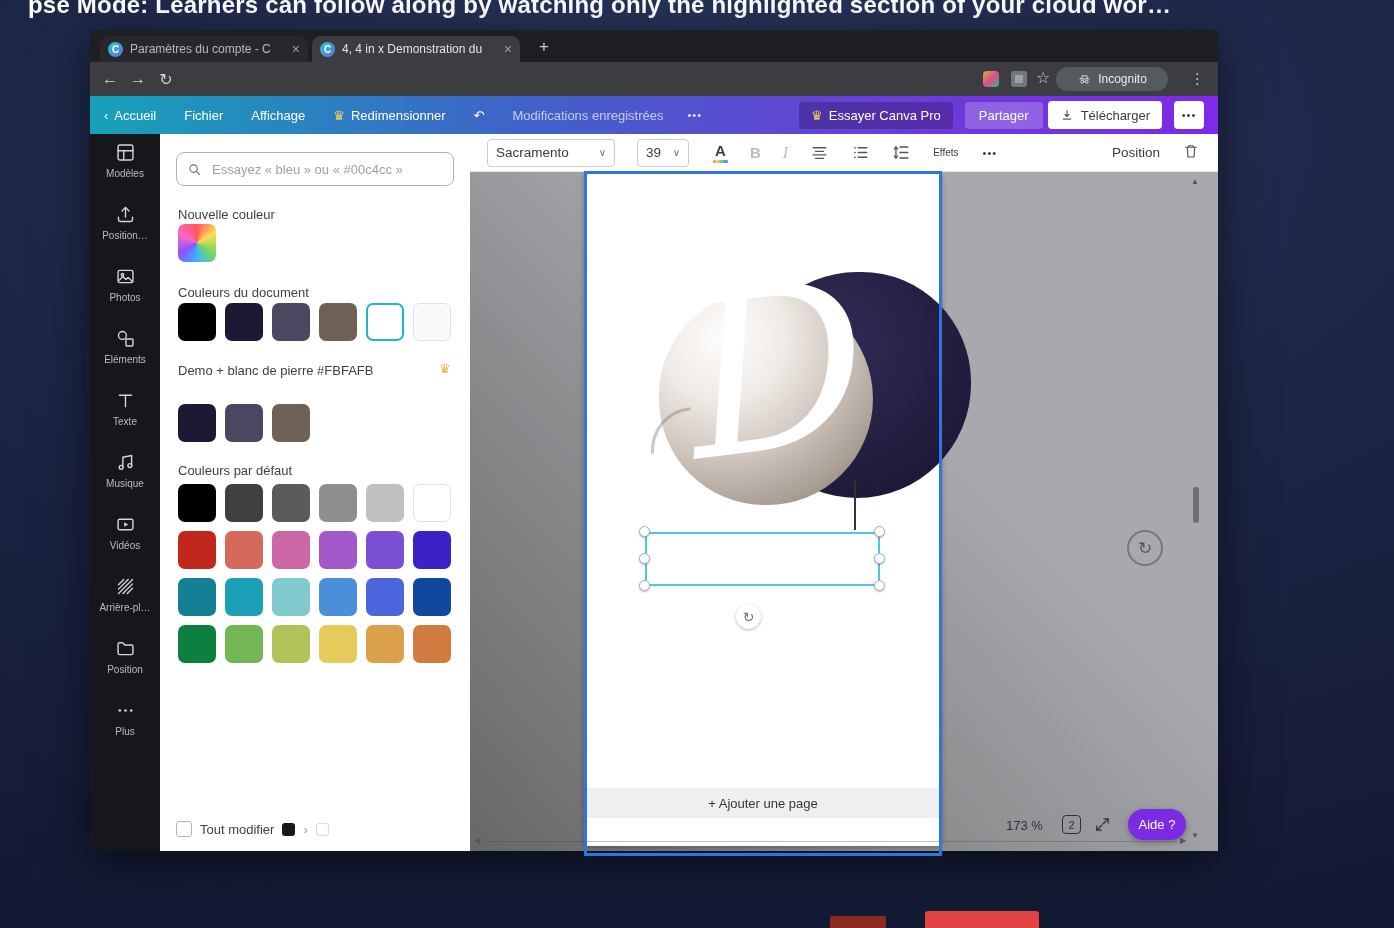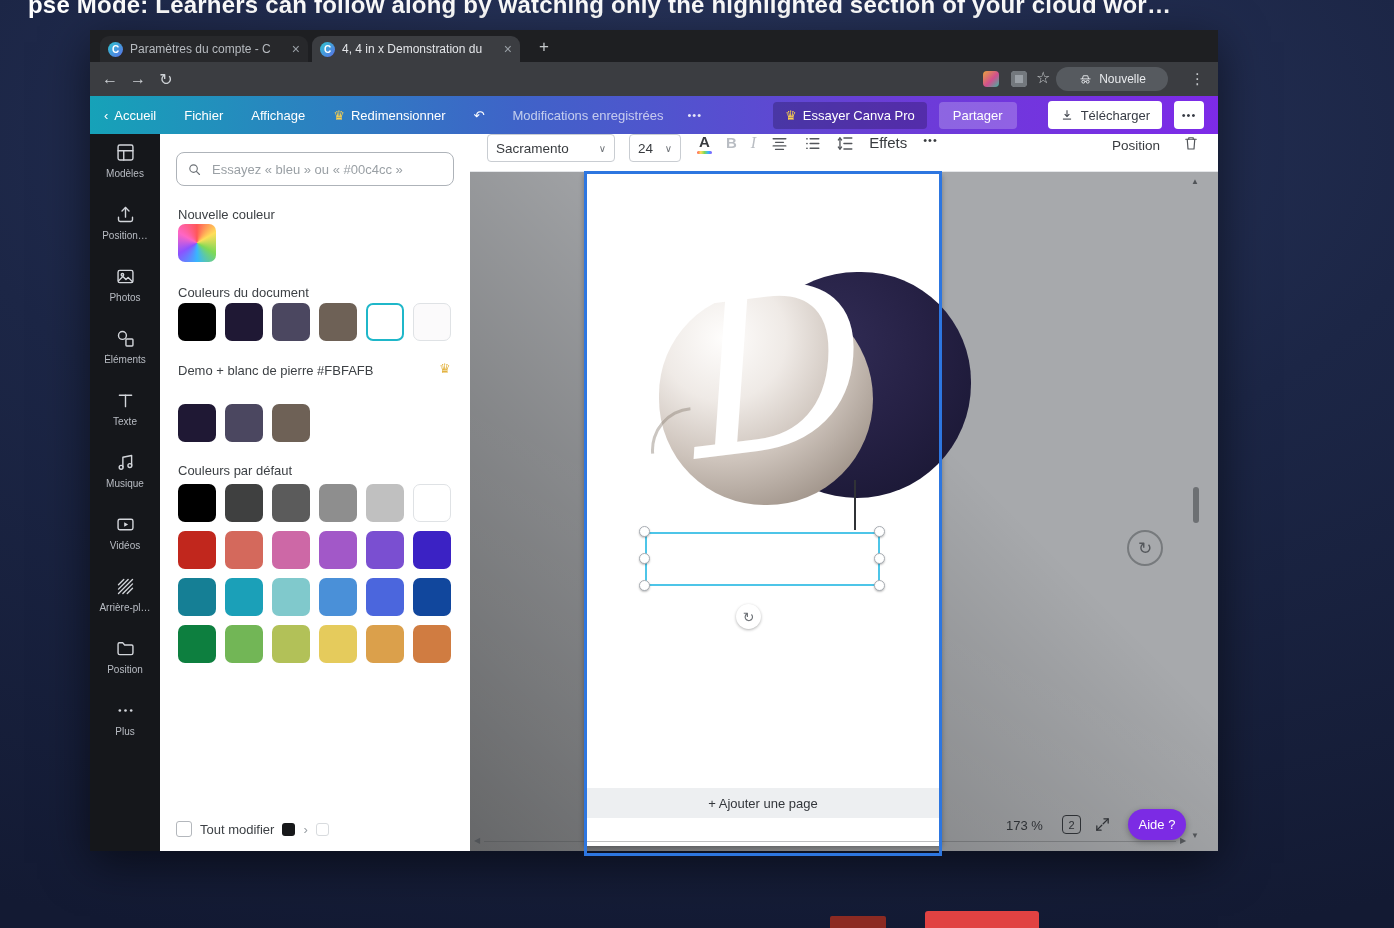--- a/index.html
+++ b/index.html
@@ -33,22 +33,22 @@
   .menu3{position:absolute;left:1100px;top:8px;color:#c3c6c9;font-size:15px;}
 
   
   .cheader{position:relative;height:38px;background:linear-gradient(90deg,#16a2b8 0%,#3f63c8 38%,#6a3ed6 70%,#7d2ae8 100%);display:flex;align-items:center;color:#fff;font-size:13px;padding:0 14px;box-sizing:border-box;}
   .h-item{margin-right:28px;display:flex;align-items:center;gap:6px;white-space:nowrap;}
   .crown{color:#ffd34d;font-size:13px;line-height:1;}
   .saved{opacity:.68;margin-right:24px;}
   .hdots{opacity:.85;letter-spacing:1px;font-size:11px;}
   .h-spacer{flex:1;}
   .btn-pro{height:27px;padding:0 12px;border-radius:4px;background:rgba(25,14,62,.30);display:flex;align-items:center;gap:6px;margin-right:12px;white-space:nowrap;}
-  .btn-share{height:27px;padding:0 14px;border-radius:4px;background:rgba(255,255,255,.22);display:flex;align-items:center;margin-right:20px;}
-  .btn-dl{height:28px;padding:0 12px;border-radius:4px;background:#fff;color:#383c45;display:flex;align-items:center;gap:7px;margin-right:12px;white-space:nowrap;margin-left:11px;}
+  .btn-share{height:27px;padding:0 14px;border-radius:4px;background:rgba(255,255,255,.22);display:flex;align-items:center;margin-right:5px;}
+  .btn-dl{height:28px;padding:0 12px;border-radius:4px;background:#fff;color:#383c45;display:flex;align-items:center;gap:7px;margin-right:12px;white-space:nowrap;}
   .btn-dl svg{width:14px;height:14px;stroke:#383c45;stroke-width:1.8;fill:none;}
   .btn-more{width:30px;height:28px;border-radius:4px;background:#fff;color:#383c45;display:flex;align-items:center;justify-content:center;font-size:11px;letter-spacing:1px;}
 
   
   .cbody{position:relative;height:717px;}
   .sidenav{position:absolute;left:0;top:0;width:70px;height:717px;background:#15171b;padding-top:8px;box-sizing:border-box;}
   .nav-item{height:62px;display:flex;flex-direction:column;align-items:center;justify-content:flex-start;gap:5px;}
   .nav-item svg{width:21px;height:21px;stroke:#d3d6db;stroke-width:1.6;fill:none;stroke-linecap:round;stroke-linejoin:round;}
   .nav-item svg .f{fill:#d3d6db;stroke:none;}
   .nav-label{font-size:10px;color:#b8bcc3;max-width:64px;overflow:hidden;text-overflow:ellipsis;white-space:nowrap;}
@@ -67,33 +67,33 @@
   .gold{color:#e3b341;}
   .modify{position:absolute;left:16px;bottom:14px;display:flex;align-items:center;gap:8px;}
   .checkbox{width:16px;height:16px;border:1.5px solid #b3b7bc;border-radius:3px;box-sizing:border-box;}
   .modify-label{font-size:13px;color:#3d4145;}
   .sq-dark{width:13px;height:13px;background:#17181a;border-radius:3px;}
   .chev{font-size:13px;color:#9aa0a5;line-height:1;}
   .sq-light{width:13px;height:13px;background:#fff;border:1px solid #d8dbde;border-radius:3px;box-sizing:border-box;}
 
   
   .main{position:absolute;left:380px;top:0;width:748px;height:717px;}
-  .ttoolbar{position:absolute;left:0;top:0;width:748px;height:38px;background:#fff;border-bottom:1px solid #e4e6e9;display:flex;align-items:flex-start;padding:0 18px 0 17px;box-sizing:border-box;}
+  .ttoolbar{position:absolute;left:0;top:0;width:748px;height:38px;background:#fff;border-bottom:1px solid #e4e6e9;display:flex;align-items:center;padding:0 18px 0 17px;box-sizing:border-box;gap:8px;}
   .select{height:28px;border:1px solid #c9cdd2;border-radius:4px;display:flex;align-items:center;justify-content:space-between;padding:0 8px;font-size:13.5px;color:#383b3f;box-sizing:border-box;}
   .sel-font{width:128px;margin-right:14px;}
   .sel-size{width:52px;margin-right:16px;}
   .chevd{color:#6f7378;font-size:10px;margin-left:6px;}
   .tb-btn{display:flex;align-items:center;justify-content:center;margin-right:14px;}
   .btn-A{flex-direction:column;font-size:15px;font-weight:700;color:#383b3f;line-height:1;gap:2px;}
   .A-bar{width:15px;height:3px;border-radius:1.5px;background:linear-gradient(90deg,#ff5757,#ffde59,#7ed957,#38b6ff,#8c52ff);}
   .btn-B{font-weight:700;color:#b9bdc3;font-size:15px;}
   .btn-I{font-style:italic;font-family:"Liberation Serif",serif;color:#b9bdc3;font-size:16px;}
   .tb-ic svg{width:19px;height:19px;stroke:#53565b;stroke-width:1.7;fill:none;stroke-linecap:round;stroke-linejoin:round;}
   .tb-ic svg .f{fill:#53565b;stroke:none;}
-  .tb-text{font-size:15px;color:#383b3f;margin-right:16px;white-space:nowrap;}
+  .tb-text{font-size:10px;color:#383b3f;margin-right:16px;white-space:nowrap;}
   .tb-dots{letter-spacing:1px;font-size:11px;}
   .tb-right{margin-left:auto;display:flex;align-items:center;gap:22px;}
   .pos-label{font-size:13.5px;color:#383b3f;}
   .trash svg{width:18px;height:18px;stroke:#53565b;stroke-width:1.6;fill:none;stroke-linecap:round;stroke-linejoin:round;}
 
   .canvas{position:absolute;left:0;top:38px;width:748px;height:679px;overflow:hidden;background-color:#a7a9ac;
     background-image:linear-gradient(225deg, rgba(0,0,0,0) 38%, rgba(0,0,0,.42) 100%),
                      linear-gradient(25deg, rgba(255,255,255,.10), rgba(255,255,255,0) 45%);}
   .page{position:absolute;left:114px;top:2px;width:358px;height:672px;background:#fff;box-shadow:0 1px 5px rgba(0,0,0,.28);}
   .circle-navy{position:absolute;left:161px;top:98px;width:226px;height:226px;border-radius:50% 49% 51% 50%;
@@ -154,21 +154,21 @@
       <div class="ext2"></div>
       <span class="star">☆</span>
       <div class="incog">
         <svg viewBox="0 0 24 24">
             <path d="M4 11h16"></path>
             <path d="M7 11l1.5-5h7L17 11"></path>
             <circle cx="8.5" cy="15.5" r="2.3"></circle>
             <circle cx="15.5" cy="15.5" r="2.3"></circle>
             <path d="M10.8 15h2.4"></path>
           </svg>
-        <span>Nouvelle</span>
+        <span>Incognito</span>
       </div>
       <span class="menu3">⋮</span>
     </div>
 
     <div class="cheader">
       <div class="h-item">
         <span>‹</span>
         <span>Accueil</span>
       </div>
       <div class="h-item">
@@ -361,21 +361,21 @@
       </div>
 
       <div class="main">
 
         <div class="ttoolbar">
           <div class="select sel-font">
             <span>Sacramento</span>
             <span class="chevd">∨</span>
           </div>
           <div class="select sel-size">
-            <span>24</span>
+            <span>39</span>
             <span class="chevd">∨</span>
           </div>
           <div class="tb-btn btn-A">
             <span>A</span>
             <span class="A-bar"></span>
           </div>
           <div class="tb-btn btn-B">B</div>
           <div class="tb-btn btn-I">I</div>
           <div class="tb-btn tb-ic">
             <svg viewBox="0 0 24 24">

